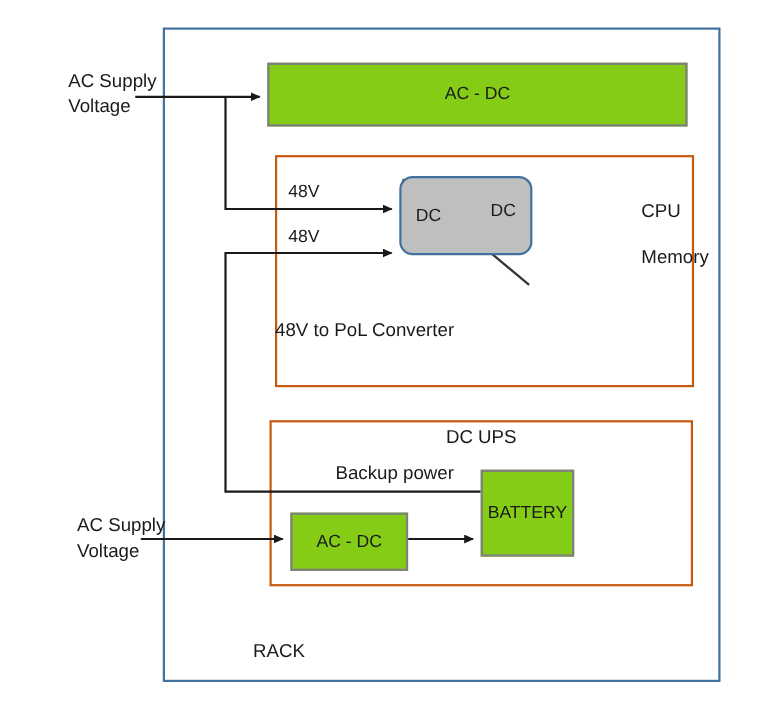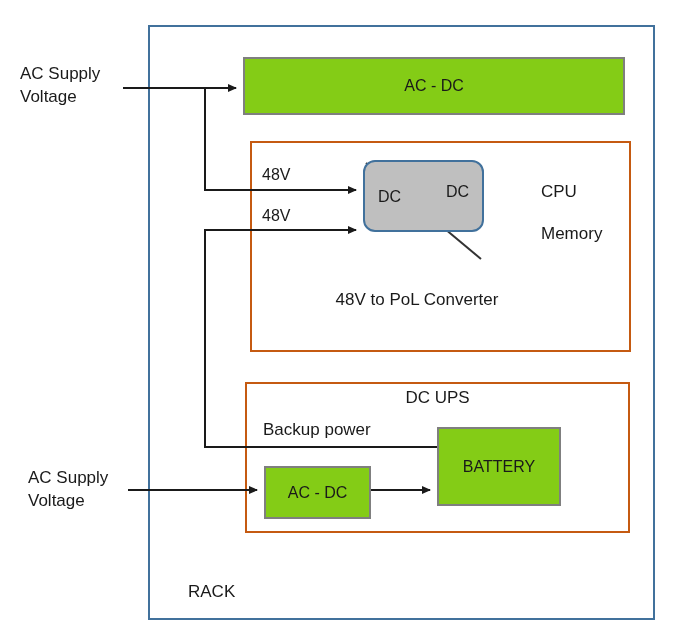--- a/index.html
+++ b/index.html
@@ -33,38 +33,38 @@
   .pol-box { left: 250px; top: 141px; width: 381px; height: 211px; }
   .ups-box { left: 245px; top: 382px; width: 385px; height: 151px; }
   .converter {
     left: 363px; top: 160px; width: 121px; height: 72px;
     background: #bfbfbf;
     border: 2px solid #41719c;
     border-radius: 12px;
   }
   .converter .dc-top { position: absolute; right: 13px; top: 21px; font-size: 16px; }
   .converter .dc-bottom { position: absolute; left: 13px; bottom: 24px; font-size: 16px; }
-  .label { font-size: 17px; line-height: 23px; }
+  .label { font-size: 17px; line-height: 23px; margin-left: 42px; }
   .small-label { font-size: 16px; }
   .supply-top { left: 20px; top: 62px; width: 110px; }
   .supply-bottom { left: 28px; top: 466px; width: 110px; }
   .v48-top { left: 262px; top: 166px; }
   .v48-bottom { left: 262px; top: 207px; }
   .cpu-label { left: 541px; top: 180px; text-align: center; }
   .memory-label { left: 541px; top: 222px; }
   .pol-caption {
     left: 250px; top: 290px; width: 334px;
-    text-align: center; font-size: 17px;
+    text-align: left; font-size: 17px;
   }
   .ups-title {
     left: 245px; top: 388px; width: 385px;
     text-align: center; font-size: 17px;
   }
   .backup-label { left: 263px; top: 418px; }
-  .battery { left: 437px; top: 427px; width: 124px; height: 79px; }
+  .battery { left: 437px; top: 427px; width: 85px; height: 79px; }
   .acdc-small { left: 264px; top: 466px; width: 107px; height: 53px; }
   .rack-label { left: 188px; top: 580px; }
   svg.wires {
     position: absolute; left: 0; top: 0;
     width: 693px; height: 643px;
     pointer-events: none;
   }
   svg.wires line, svg.wires polyline {
     stroke: #1a1a1a; stroke-width: 2; fill: none;
   }

